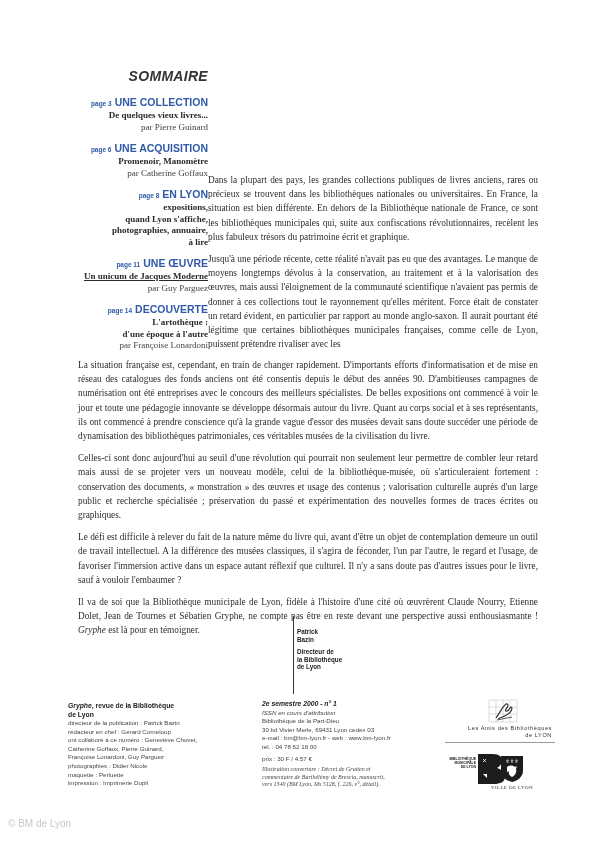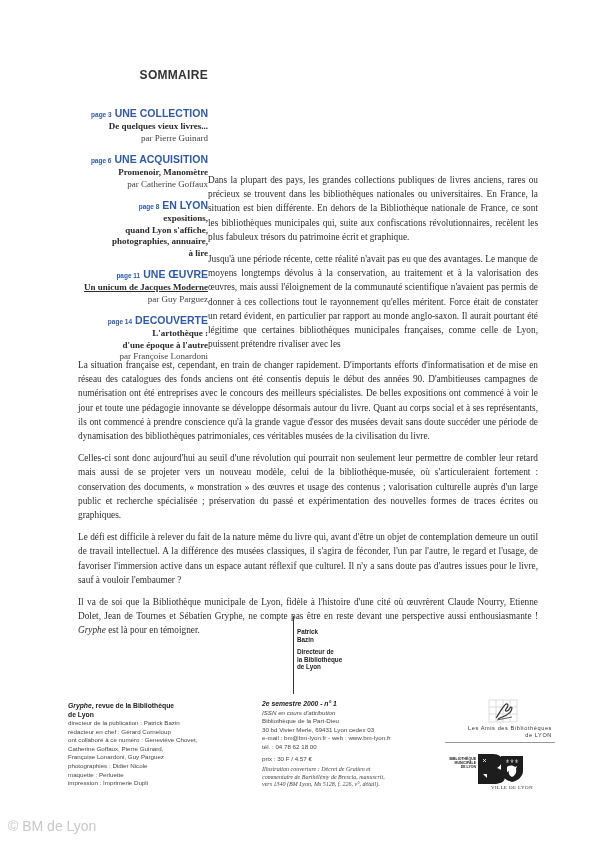--- a/index.html
+++ b/index.html
@@ -1,20 +1,20 @@
 <!DOCTYPE html>
 <html><head>
 <meta charset="utf-8">
 <style>
   * { margin: 0; padding: 0; box-sizing: border-box; }
   html, body { width: 600px; height: 847px; background: #ffffff; overflow: hidden; }
   body { position: relative; font-family: "Liberation Serif", serif; color: #2a2a2a; }
 
   .sommaire { position: absolute; left: 60px; top: 68px; width: 148px; text-align: right; }
-  .sommaire-title { font-family: "Liberation Sans", sans-serif; font-weight: bold; font-size: 12px; letter-spacing: 0.3px; color: #333; margin-bottom: 25px; }
+  .sommaire-title { font-family: "Liberation Sans", sans-serif; font-weight: bold; font-size: 14px; letter-spacing: 0.3px; color: #333; margin-bottom: 12px; font-style: italic; }
   .toc-entry { margin-bottom: 9px; }
   .toc-head { font-family: "Liberation Sans", sans-serif; font-weight: bold; color: #2f5aa8; font-size: 10.5px; line-height: 12px; white-space: nowrap; }
   .toc-head .page { font-size: 6.5px; margin-right: 3px; }
   .toc-sub { font-family: "Liberation Serif", serif; font-weight: bold; font-size: 9px; line-height: 11.5px; color: #2a2a2a; }
   .toc-author { font-family: "Liberation Serif", serif; font-size: 9px; line-height: 11.5px; color: #444; }
 
   .headline { position: absolute; left: 200px; top: 103px; width: 360px; font-family: "Liberation Serif", serif; font-weight: bold; font-size: 16.5px; line-height: 19px; color: #2a2a2a; }
 
   .body-text { font-family: "Liberation Serif", serif; font-size: 9.3px; line-height: 14.2px; color: #2e2e2e; text-align: justify; }
   .col-narrow { position: absolute; left: 200px; top: 165px; width: 346px; }
@@ -37,21 +37,21 @@
 
   .amis-logo { position: absolute; left: 488px; top: 699px; width: 30px; height: 24px; }
   .amis-text { position: absolute; left: 452px; top: 725px; width: 100px; text-align: right; font-family: "Liberation Sans", sans-serif; font-size: 5.6px; line-height: 7px; letter-spacing: 0.6px; color: #333; }
   .amis-rule { position: absolute; left: 445px; top: 742px; width: 110px; height: 1px; background: #999; }
 
   .bm-label { position: absolute; left: 440px; top: 757px; width: 36px; text-align: right; font-family: "Liberation Sans", sans-serif; font-weight: bold; font-size: 3.5px; line-height: 4.2px; color: #222; }
   .bm-logo { position: absolute; left: 478px; top: 754px; width: 27px; height: 30px; }
   .lyon-crest { position: absolute; left: 494px; top: 755px; width: 24px; height: 28px; }
   .lyon-label { position: absolute; left: 487px; top: 785px; width: 50px; text-align: center; font-family: "Liberation Serif", serif; font-size: 5px; letter-spacing: 0.4px; color: #333; }
 
-  .copyright { position: absolute; left: 8px; top: 818px; font-family: "Liberation Sans", sans-serif; font-size: 14px; color: #c8c8c8; }
+  .copyright { position: absolute; left: 8px; top: 818px; font-family: "Liberation Sans", sans-serif; font-size: 10px; color: #c8c8c8; }
 </style>
 </head>
 <body>
 
 <div class="sommaire">
   <div class="sommaire-title">SOMMAIRE</div>
 
   <div class="toc-entry">
     <div class="toc-head"><span class="page">page 3</span><span>UNE COLLECTION</span></div>
     <div class="toc-sub">De quelques vieux livres...</div>

